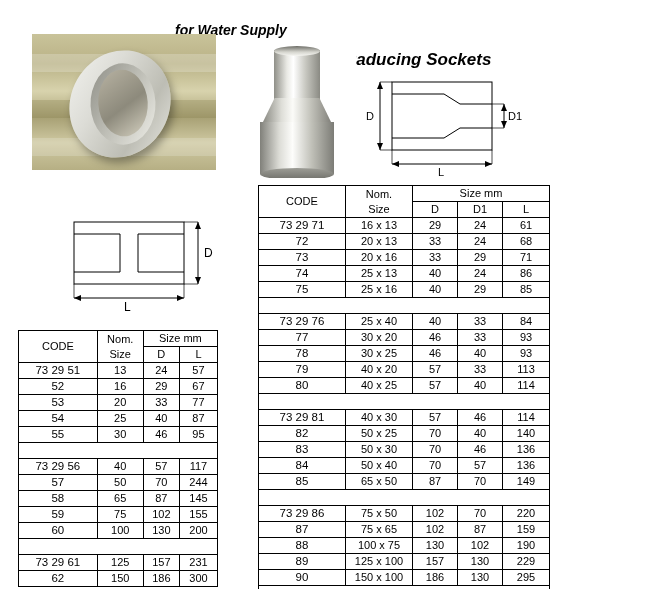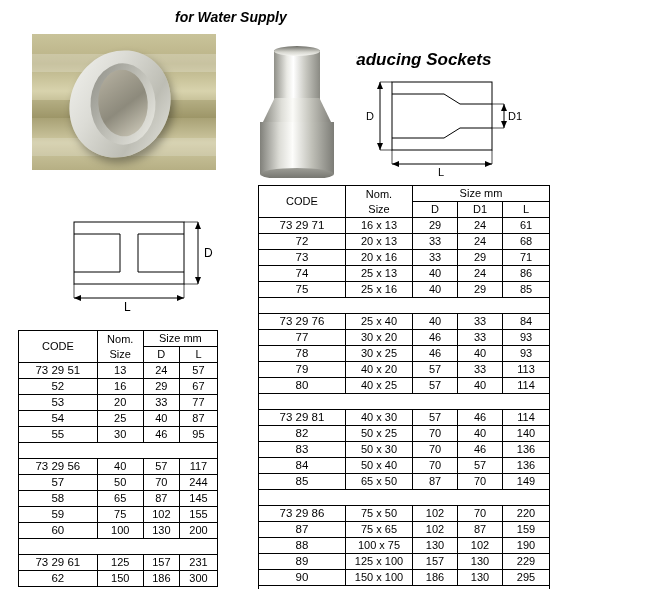--- a/index.html
+++ b/index.html
@@ -27,21 +27,21 @@
     left: 30px;
     top: 8px;
     font-size: 17px;
     font-weight: bold;
     font-style: italic;
     letter-spacing: 0.2px;
   }
   .title-sub {
     position: absolute;
     left: 175px;
-    top: 9px;
+    top: 22px;
     font-size: 14px;
     font-weight: bold;
     font-style: italic;
   }
   .title-right {
     position: absolute;
     left: 344px;
     top: 50px;
     font-size: 17px;
     font-weight: bold;

